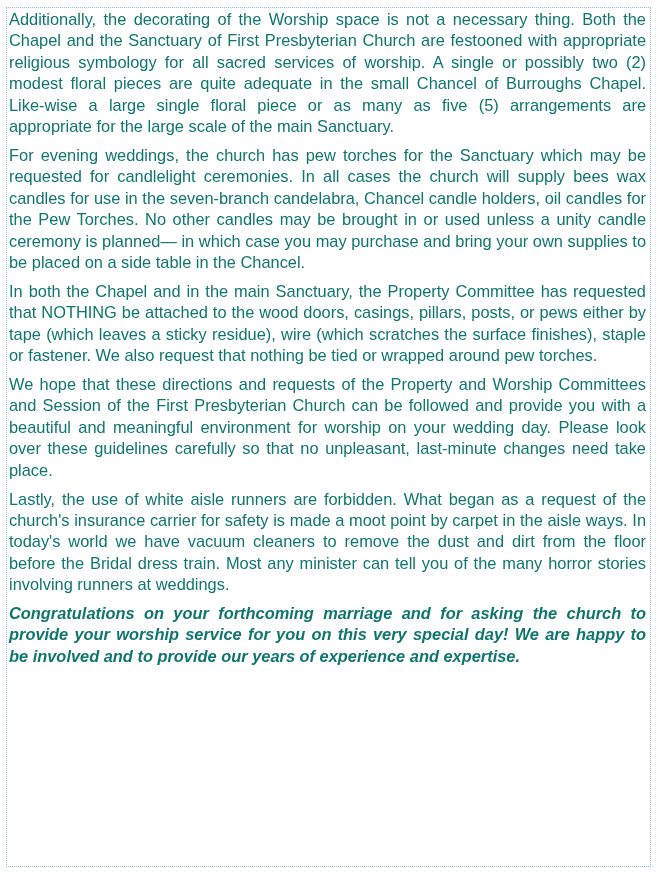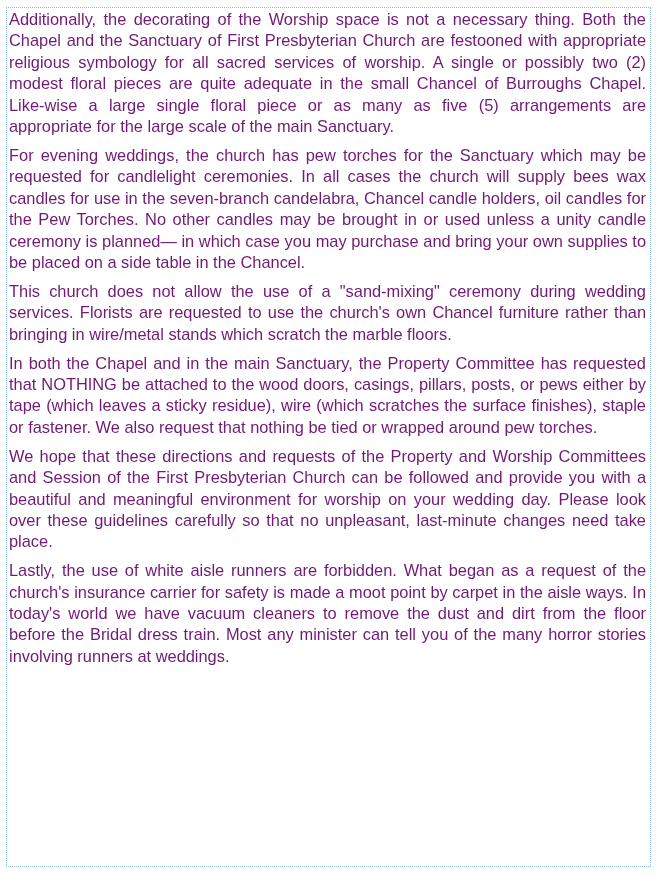--- a/index.html
+++ b/index.html
@@ -11,36 +11,36 @@
     border: 1px dotted #8fbff0;
     box-sizing: border-box;
   }
   .content {
     position: absolute;
     left: 9px; top: 9px;
     width: 637px;
     font-family: "Liberation Sans", sans-serif;
     font-size: 16.4px;
     line-height: 21.4px;
-    color: #701a75;
+    color: #0f766e;
     text-align: justify;
     hyphens: manual;
   }
   .content p { margin: 0 0 7.5px 0; }
   .content p.closing {
     font-style: italic;
     font-weight: bold;
     margin-top: 0;
   }
 </style>
 </head>
 <body>
 
 <div class="frame"></div>
 
 <div class="content">
   <p>Additionally, the decorating of the Worship space is not a necessary thing. Both the Chapel and the Sanctuary of First Presbyterian Church are festooned with appropriate religious symbology for all sacred services of worship. A single or possibly two (2) modest floral pieces are quite adequate in the small Chancel of Burroughs Chapel. Like-wise a large single floral piece or as many as five (5) ar­rangements are appropriate for the large scale of the main Sanctuary.</p>
   <p>For evening weddings, the church has pew torches for the Sanctuary which may be requested for candlelight ceremonies. In all cases the church will supply bees wax candles for use in the seven-branch candelabra, Chancel candle holders, oil candles for the Pew Torches. No other candles may be brought in or used unless a unity candle ceremony is planned— in which case you may purchase and bring your own supplies to be placed on a side table in the Chancel.</p>
-  <p>This church does not allow the use of a "sand-mixing" ceremony during wed­ding services. Florists are requested to use the church's own Chancel furniture rather than bringing in wire/metal stands which scratch the marble floors.</p>
   <p>In both the Chapel and in the main Sanctuary, the Property Committee has re­quested that NOTHING be attached to the wood doors, casings, pillars, posts, or pews either by tape (which leaves a sticky residue), wire (which scratches the surface finishes), staple or fastener. We also request that nothing be tied or wrapped around pew torches.</p>
   <p>We hope that these directions and requests of the Property and Worship Com­mittees and Session of the First Presbyterian Church can be followed and pro­vide you with a beautiful and meaningful environment for worship on your wed­ding day. Please look over these guidelines carefully so that no unpleasant, last-minute changes need take place.</p>
   <p>Lastly, the use of white aisle runners are forbidden. What began as a request of the church's insurance carrier for safety is made a moot point by carpet in the aisle ways. In today's world we have vacuum cleaners to remove the dust and dirt from the floor before the Bridal dress train. Most any minister can tell you of the many horror stories involving runners at weddings.</p>
+  <p class="closing">Congratulations on your forthcoming marriage and for asking the church to provide your worship service for you on this very special day! We are happy to be involved and to provide our years of experience and expertise.</p>
 </div>
 
 </body></html>

